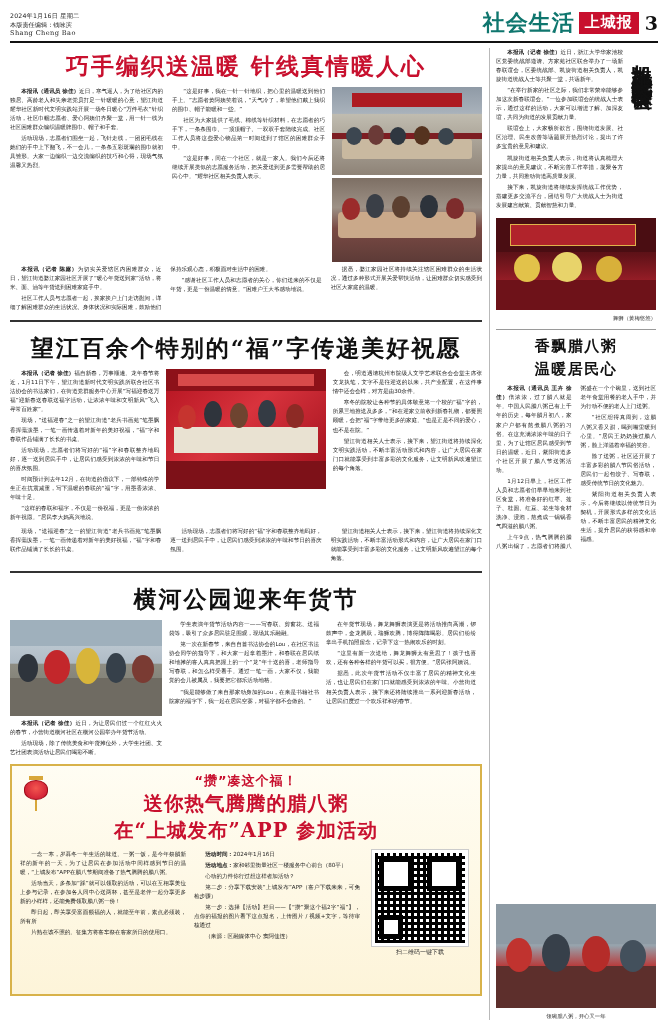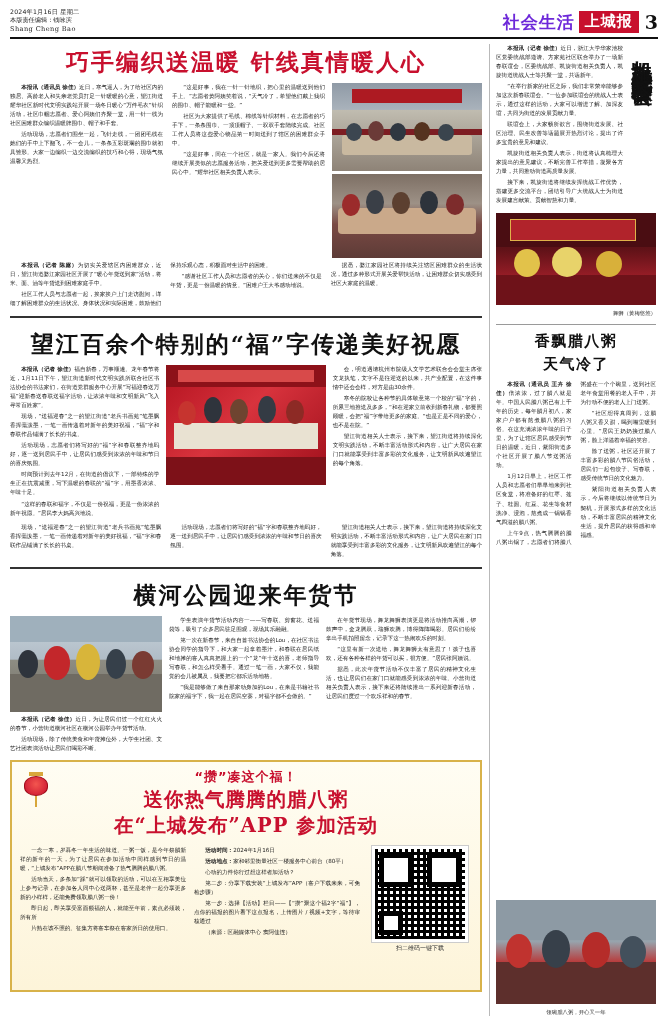--- a/index.html
+++ b/index.html
@@ -29,24 +29,24 @@
     margin-bottom: 5px;
   }
   .mh-left { line-height: 1.35; }
   .mh-date { font-size: 6.2px; color: #222; letter-spacing: .2px; }
   .mh-editor { font-size: 6.2px; color: #222; }
   .mh-pinyin { font-size: 6.6px; color: #222; font-family: "DejaVu Serif", serif; letter-spacing: .4px; }
   .mh-right {
     display: flex; align-items: center; gap: 4px;
   }
   .mh-section {
-    font-size: 17px; font-weight: bold;
+    font-size: 22px; font-weight: bold;
     font-family: Liberation Serif, serif;
     letter-spacing: 1px;
-    color: #6d28d9;
+    color: #0f766e;
   }
   .mh-logo {
     background: #c8102e; color: #fff;
     font-size: 15px; font-weight: bold;
     font-family: "DejaVu Serif", serif;
     padding: 1px 6px 2px 6px;
     letter-spacing: 1px;
   }
   .mh-pageno {
     font-size: 19px; font-weight: bold;
@@ -404,21 +404,21 @@
           <div class="blob" style="left:18px;top:36px;width:26px;height:28px;background:#e2c24a;"></div>
           <div class="blob" style="left:56px;top:34px;width:30px;height:30px;background:#e8d36a;"></div>
           <div class="blob" style="left:100px;top:38px;width:26px;height:26px;background:#d8b03a;"></div>
         </div>
       </div>
       <div class="cap right">舞狮（黄梅悠悠）</div>
 
       <div class="rule"></div>
 
       <div class="rc-sub">香飘腊八粥</div>
-      <div class="rc-sub">天气冷了</div>
+      <div class="rc-sub">温暖居民心</div>
 
       <div class="txt cols2" style="margin-top:2px;">
         <p><span class="byline">本报讯（通讯员 王卉 徐佳）</span><span>倍浓浓，过了腊八就是年。中国人民腊八粥已有上千年的历史，每年腊月初八，家家户户都有熬煮腊八粥的习俗。在这充满浓浓年味的日子里，为了让辖区居民感受到节日的温暖，近日，紫阳街道多个社区开展了腊八节送粥活动。</span></p>
         <p>1月12日早上，社区工作人员和志愿者们早早地来到社区食堂，将准备好的红枣、莲子、桂圆、红豆、花生等食材洗净、浸泡，熬煮成一锅锅香气四溢的腊八粥。</p>
         <p>上午9点，热气腾腾的腊八粥出锅了，志愿者们将腊八粥盛在一个个碗里，送到社区老年食堂用餐的老人手中，并为行动不便的老人上门送粥。</p>
         <p>“社区想得真周到，这腊八粥又香又甜，喝到嘴里暖到心里。”居民王奶奶接过腊八粥，脸上洋溢着幸福的笑容。</p>
         <p>除了送粥，社区还开展了丰富多彩的腊八节民俗活动，居民们一起包饺子、写春联，感受传统节日的文化魅力。</p>
         <p>紫阳街道相关负责人表示，今后将继续以传统节日为契机，开展形式多样的文化活动，不断丰富居民的精神文化生活，提升居民的获得感和幸福感。</p>
       </div>
 

